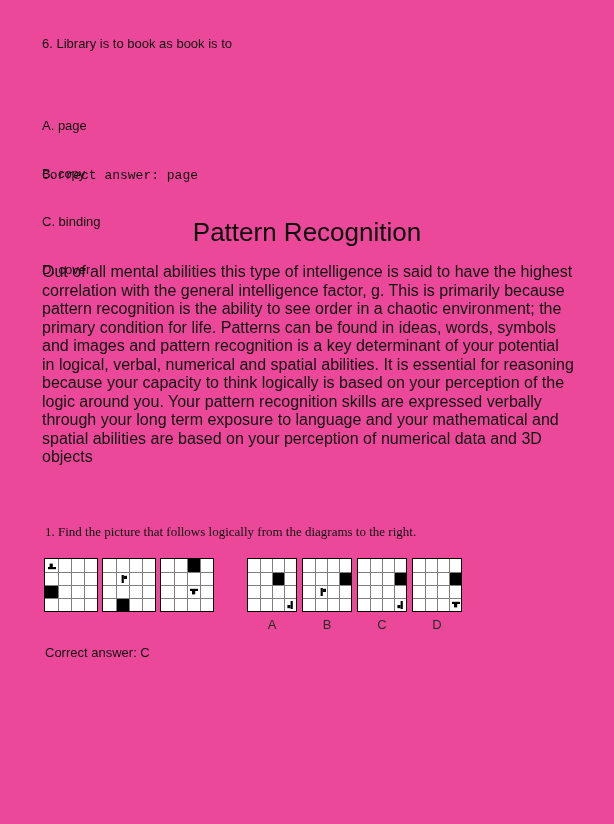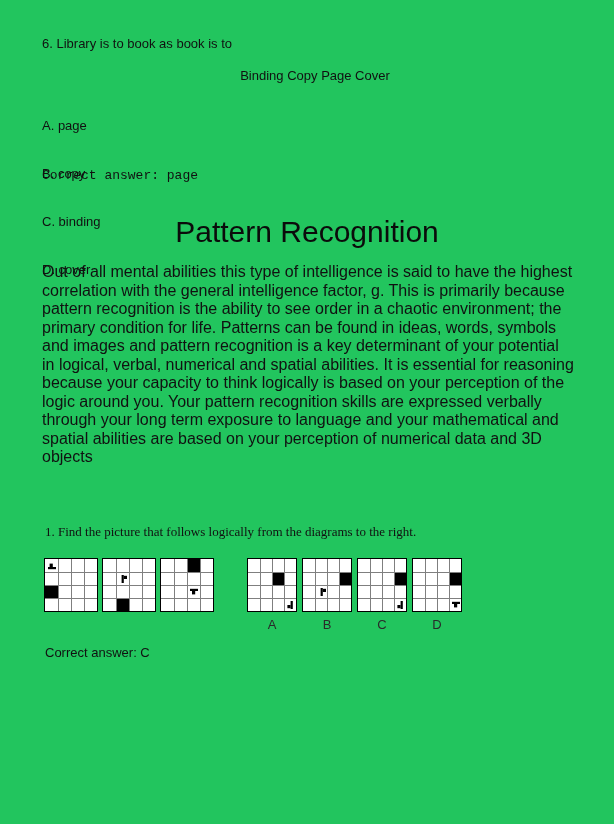--- a/index.html
+++ b/index.html
@@ -1,34 +1,34 @@
 <!DOCTYPE html>
 <html><head>
 <meta charset="utf-8">
 <style>
   html,body{margin:0;padding:0;background:#fff;}
   #page{
     position:relative;
     width:614px;height:824px;
-    background:#22c55e;
+    background:#ec4899;
     font-family:"Liberation Sans", sans-serif;
     color:#111;
     overflow:hidden;
   }
   .abs{position:absolute;}
   .txt{font-size:13px;line-height:16px;white-space:pre;}
   #q6-prompt{left:42px;top:36px;}
   #word-bank{left:42px;top:68px;width:546px;text-align:center;white-space:pre;}
   #q6-options{left:42px;top:86px;}
   #q6-options .opt{height:16px;}
   #q6-correct{left:42px;top:168px;font-family:Liberation Mono, monospace;}
   #section-title{
     left:0;top:214px;width:614px;
     text-align:center;
-    font-size:30px;line-height:36px;
+    font-size:26px;line-height:36px;
     font-weight:400;
     color:#0b0b0b;
     letter-spacing:0px;
     white-space:pre;
   }
   #section-body{
     left:42px;top:263px;width:532px;
     font-size:16px;line-height:18.5px;
     white-space:normal;
   }
@@ -53,21 +53,20 @@
   .pcell svg{display:block;}
   .opt-label{margin-top:6px;font-size:13px;line-height:14px;color:#2a2a2a;text-align:center;}
 </style>
 </head>
 <body>
 
 <div id="page">
 
   <div id="q6-prompt" class="abs txt">6. Library is to book as book is to</div>
 
-  <div id="word-bank" class="abs txt">Binding Copy Page Cover</div>
 
   <div id="q6-options" class="abs txt">
     <div class="opt">A. page</div>
     <div class="opt">B. copy</div>
     <div class="opt">C. binding</div>
     <div class="opt">D. cover</div>
   </div>
 
   <div id="q6-correct" class="abs txt">Correct answer: page</div>
 

